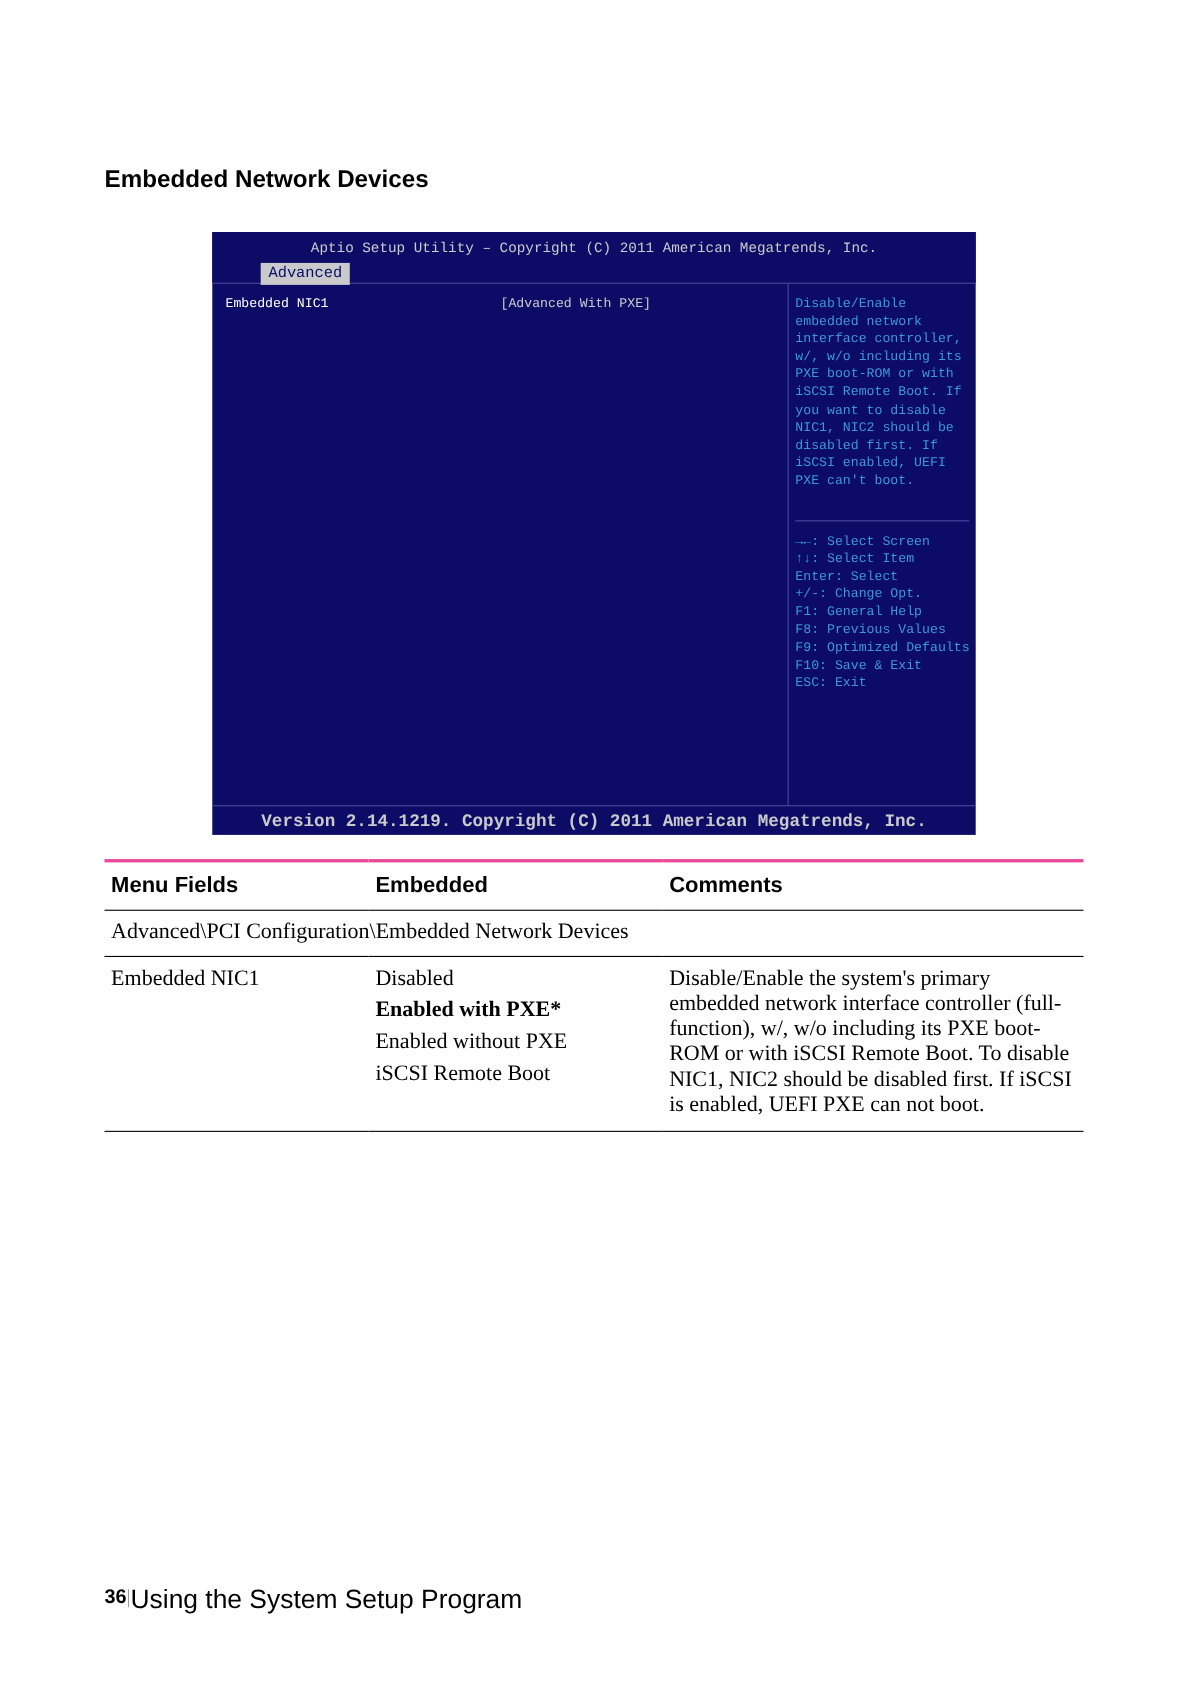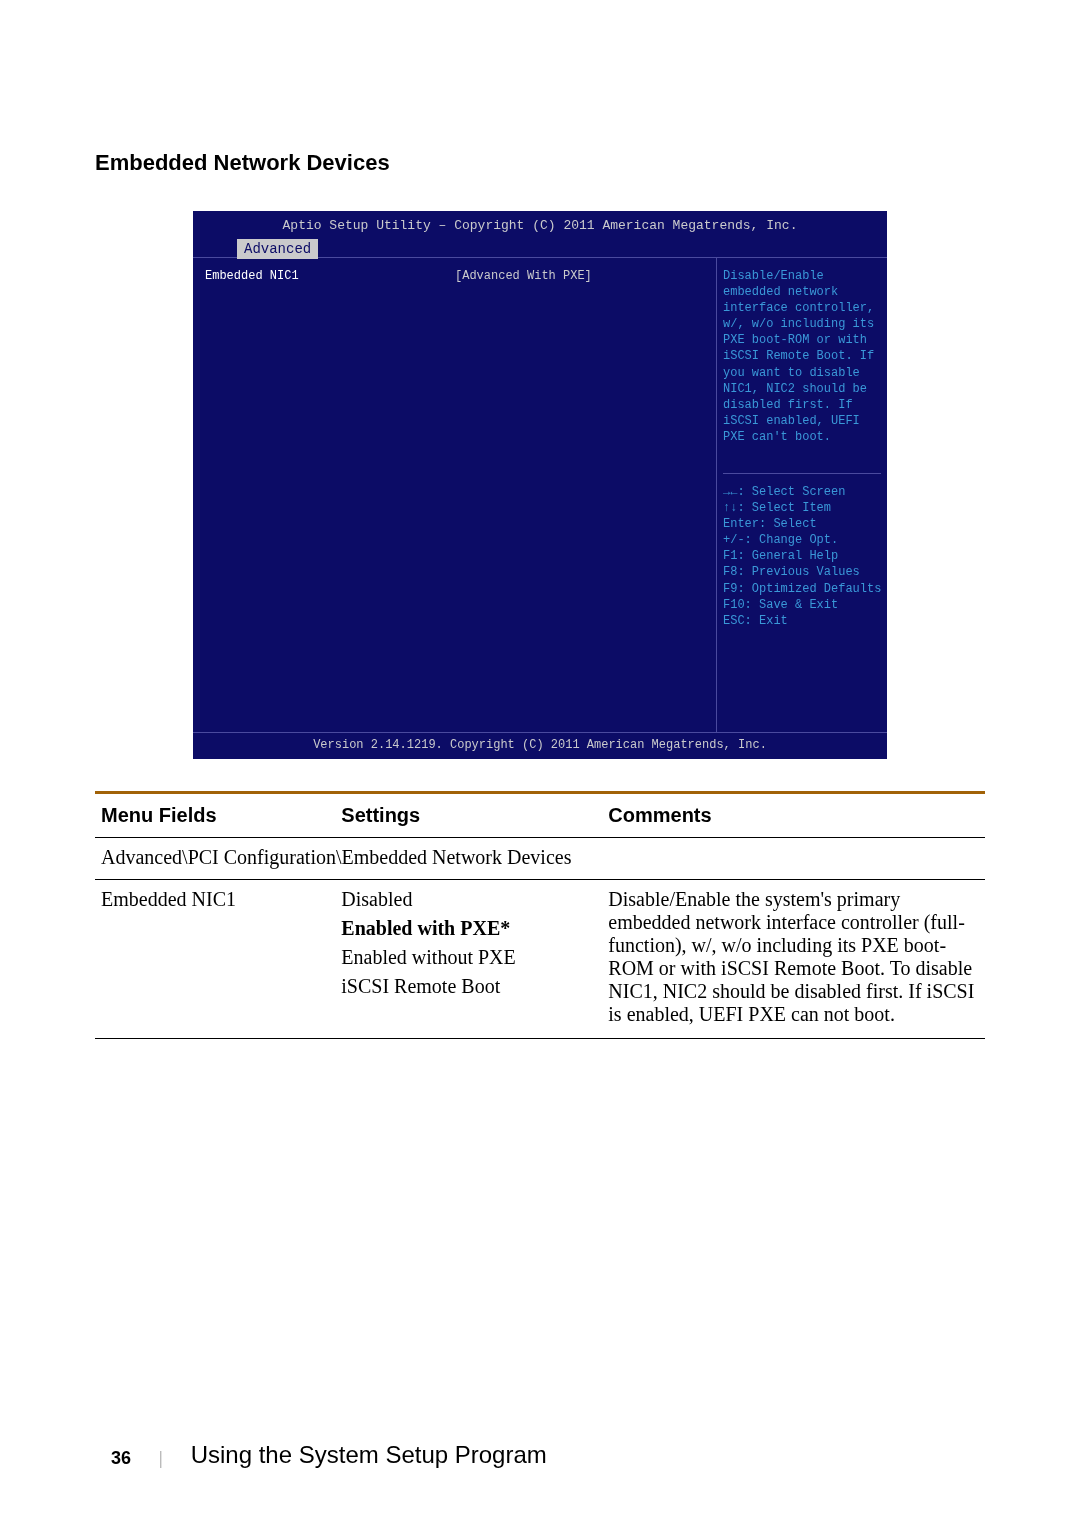--- a/index.html
+++ b/index.html
@@ -19,21 +19,21 @@
       font-family: Arial, Helvetica, sans-serif;
       font-weight: bold;
       font-size: 22px;
       color: #000;
       margin-bottom: 35px;
     }
     .bios-screenshot {
       width: 694px;
       height: 548px;
       background: #0c0c66;
-      margin: 0 auto 32px auto;
+      margin: 0 auto 22px auto;
       font-family: 'Courier New', monospace;
       font-size: 12px;
       line-height: 1.35;
       color: #cacacc;
       position: relative;
     }
     .bios-header {
       background: #0c0c66;
       color: #cacacc;
       text-align: center;
@@ -89,30 +89,31 @@
     .bios-keys {
       border-top: 1px solid #4a4a9e;
       padding-top: 10px;
     }
     .bios-key-line {
       white-space: nowrap;
     }
     .bios-footer {
       text-align: center;
       color: #cacacc;
-      font-size: 12px;
+      font-size: 16px;
       padding: 4px 0;
+      font-weight: bold;
     }
     .doc-table {
       width: 100%;
       border-collapse: collapse;
       margin-top: 0;
     }
     .doc-table thead tr {
-      border-top: 3px solid #a16207;
+      border-top: 3px solid #ec4899;
       border-bottom: 1.5px solid #000;
     }
     .doc-table th {
       text-align: left;
       font-family: Arial, Helvetica, sans-serif;
       font-weight: bold;
       font-size: 20px;
       padding: 10px 6px;
     }
     .doc-table td {
@@ -142,25 +143,24 @@
     }
     .settings-option {
       margin-bottom: 6px;
     }
     .bold {
       font-weight: bold;
     }
     .page-footer {
       position: absolute;
       bottom: 60px;
-      left: 111px;
+      left: 95px;
       font-size: 18px;
       display: flex;
-      align-items: flex-end;
-      gap: 28px;
+      align-items: flex-start;
     }
     .page-number {
       font-family: Arial, Helvetica, sans-serif;
       font-weight: bold;
     }
     .footer-divider {
       color: #999;
       font-weight: 300;
     }
     .footer-text {
@@ -201,21 +201,21 @@
       </div>
     </div>
   </div>
   <div class="bios-footer">Version 2.14.1219. Copyright (C) 2011 American Megatrends, Inc.</div>
 </div>
 
 <table class="doc-table">
   <thead>
     <tr>
       <th class="col-menu">Menu Fields</th>
-      <th class="col-settings">Settings</th>
+      <th class="col-settings">Embedded</th>
       <th class="col-comments">Comments</th>
     </tr>
   </thead>
   <tbody>
     <tr class="path-row">
       <td colspan="3">Advanced\PCI Configuration\Embedded Network Devices</td>
     </tr>
     <tr class="body-row">
       <td>Embedded NIC1</td>
       <td>

